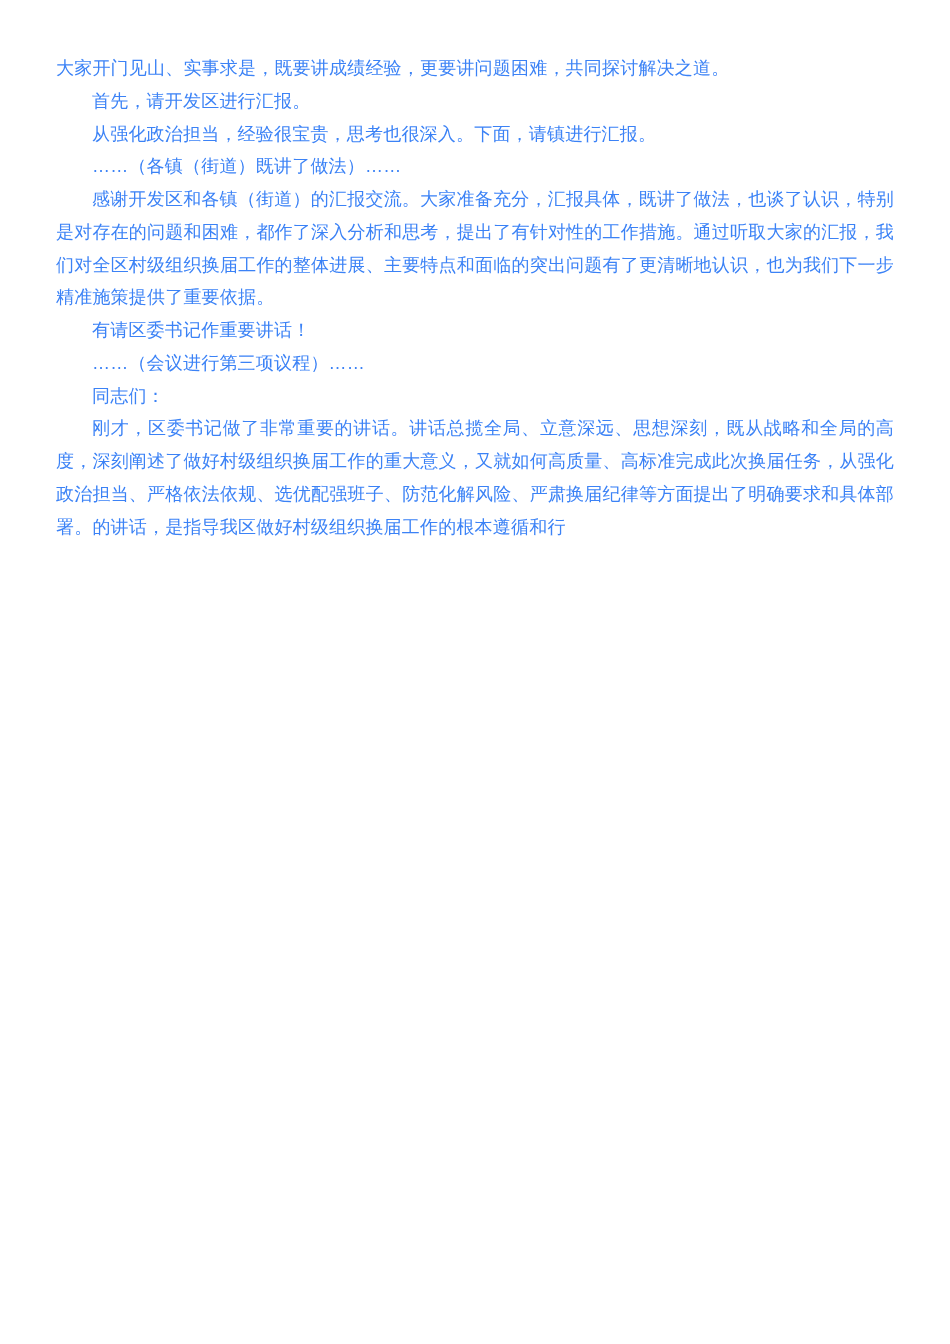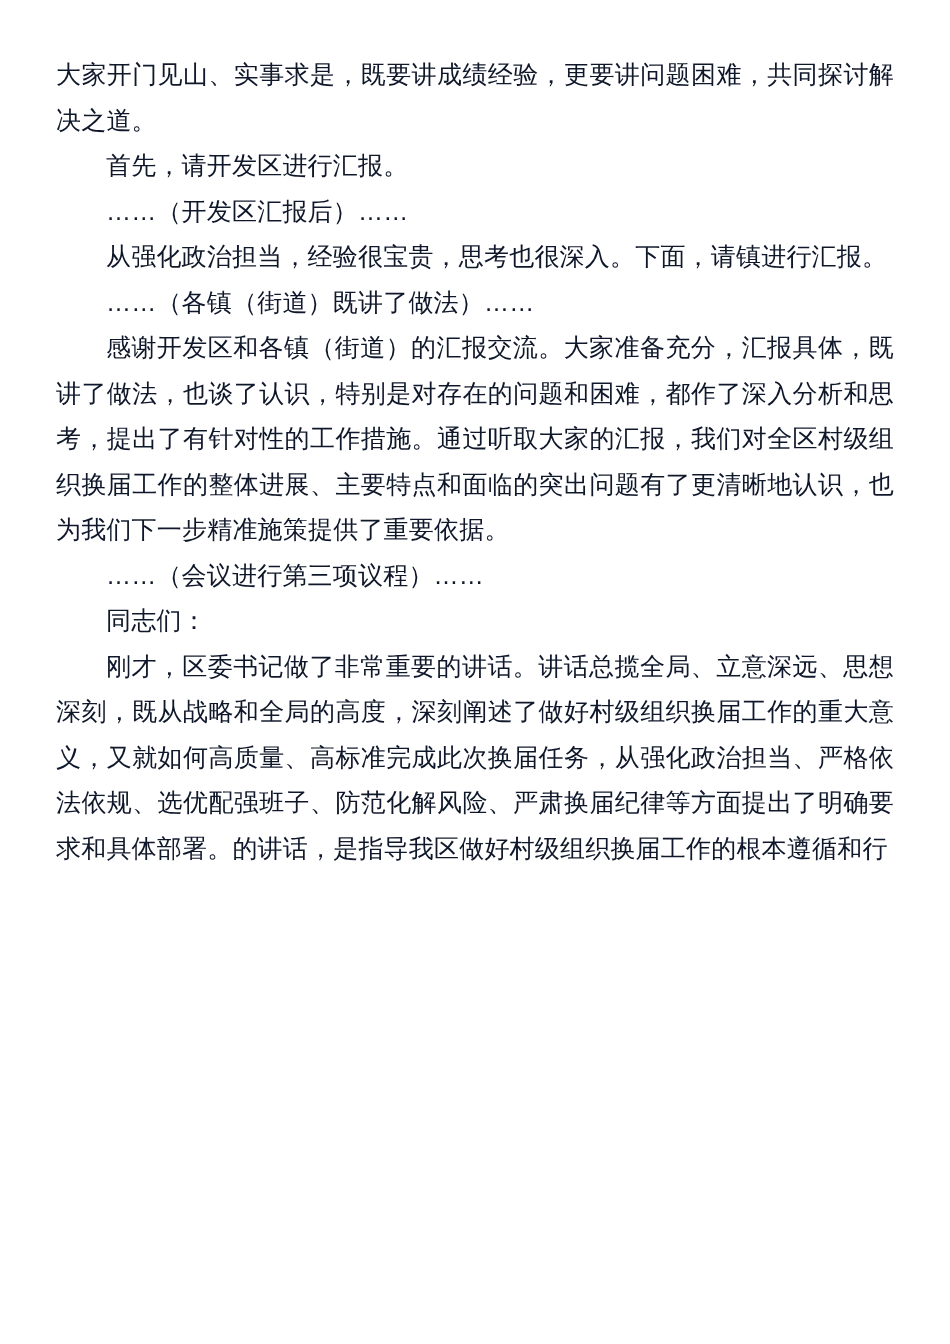--- a/index.html
+++ b/index.html
@@ -12,43 +12,43 @@
     height: 1344px;
     background: #ffffff;
     position: relative;
     box-sizing: border-box;
     padding: 52px 56px 40px 56px;
     font-family: "Liberation Serif", "DejaVu Serif", serif;
     overflow: hidden;
   }
   .doc-body {
     font-family: "Liberation Sans", "DejaVu Sans", sans-serif;
-    font-size: 25px;
+    font-size: 18px;
     line-height: 1.82;
-    color: #0f172a;
+    color: #3b82f6;
     text-align: justify;
     letter-spacing: 0.2px;
   }
   .para {
     margin: 0 0 0 0;
     text-indent: 2em;
     white-space: normal;
   }
   .para.no-indent {
     text-indent: 0;
   }
 </style>
 </head>
 <body>
 
 <div class="page">
   <div class="doc-body">
     <p class="para no-indent">大家开门见山、实事求是，既要讲成绩经验，更要讲问题困难，共同探讨解决之道。</p>
     <p class="para">首先，请开发区进行汇报。</p>
-    <p class="para">……（开发区汇报后）……</p>
     <p class="para">从强化政治担当，经验很宝贵，思考也很深入。下面，请镇进行汇报。</p>
     <p class="para">……（各镇（街道）既讲了做法）……</p>
     <p class="para">感谢开发区和各镇（街道）的汇报交流。大家准备充分，汇报具体，既讲了做法，也谈了认识，特别是对存在的问题和困难，都作了深入分析和思考，提出了有针对性的工作措施。通过听取大家的汇报，我们对全区村级组织换届工作的整体进展、主要特点和面临的突出问题有了更清晰地认识，也为我们下一步精准施策提供了重要依据。</p>
+    <p class="para">有请区委书记作重要讲话！</p>
     <p class="para">……（会议进行第三项议程）……</p>
     <p class="para">同志们：</p>
     <p class="para">刚才，区委书记做了非常重要的讲话。讲话总揽全局、立意深远、思想深刻，既从战略和全局的高度，深刻阐述了做好村级组织换届工作的重大意义，又就如何高质量、高标准完成此次换届任务，从强化政治担当、严格依法依规、选优配强班子、防范化解风险、严肃换届纪律等方面提出了明确要求和具体部署。的讲话，是指导我区做好村级组织换届工作的根本遵循和行</p>
   </div>
 </div>
 
 </body></html>

